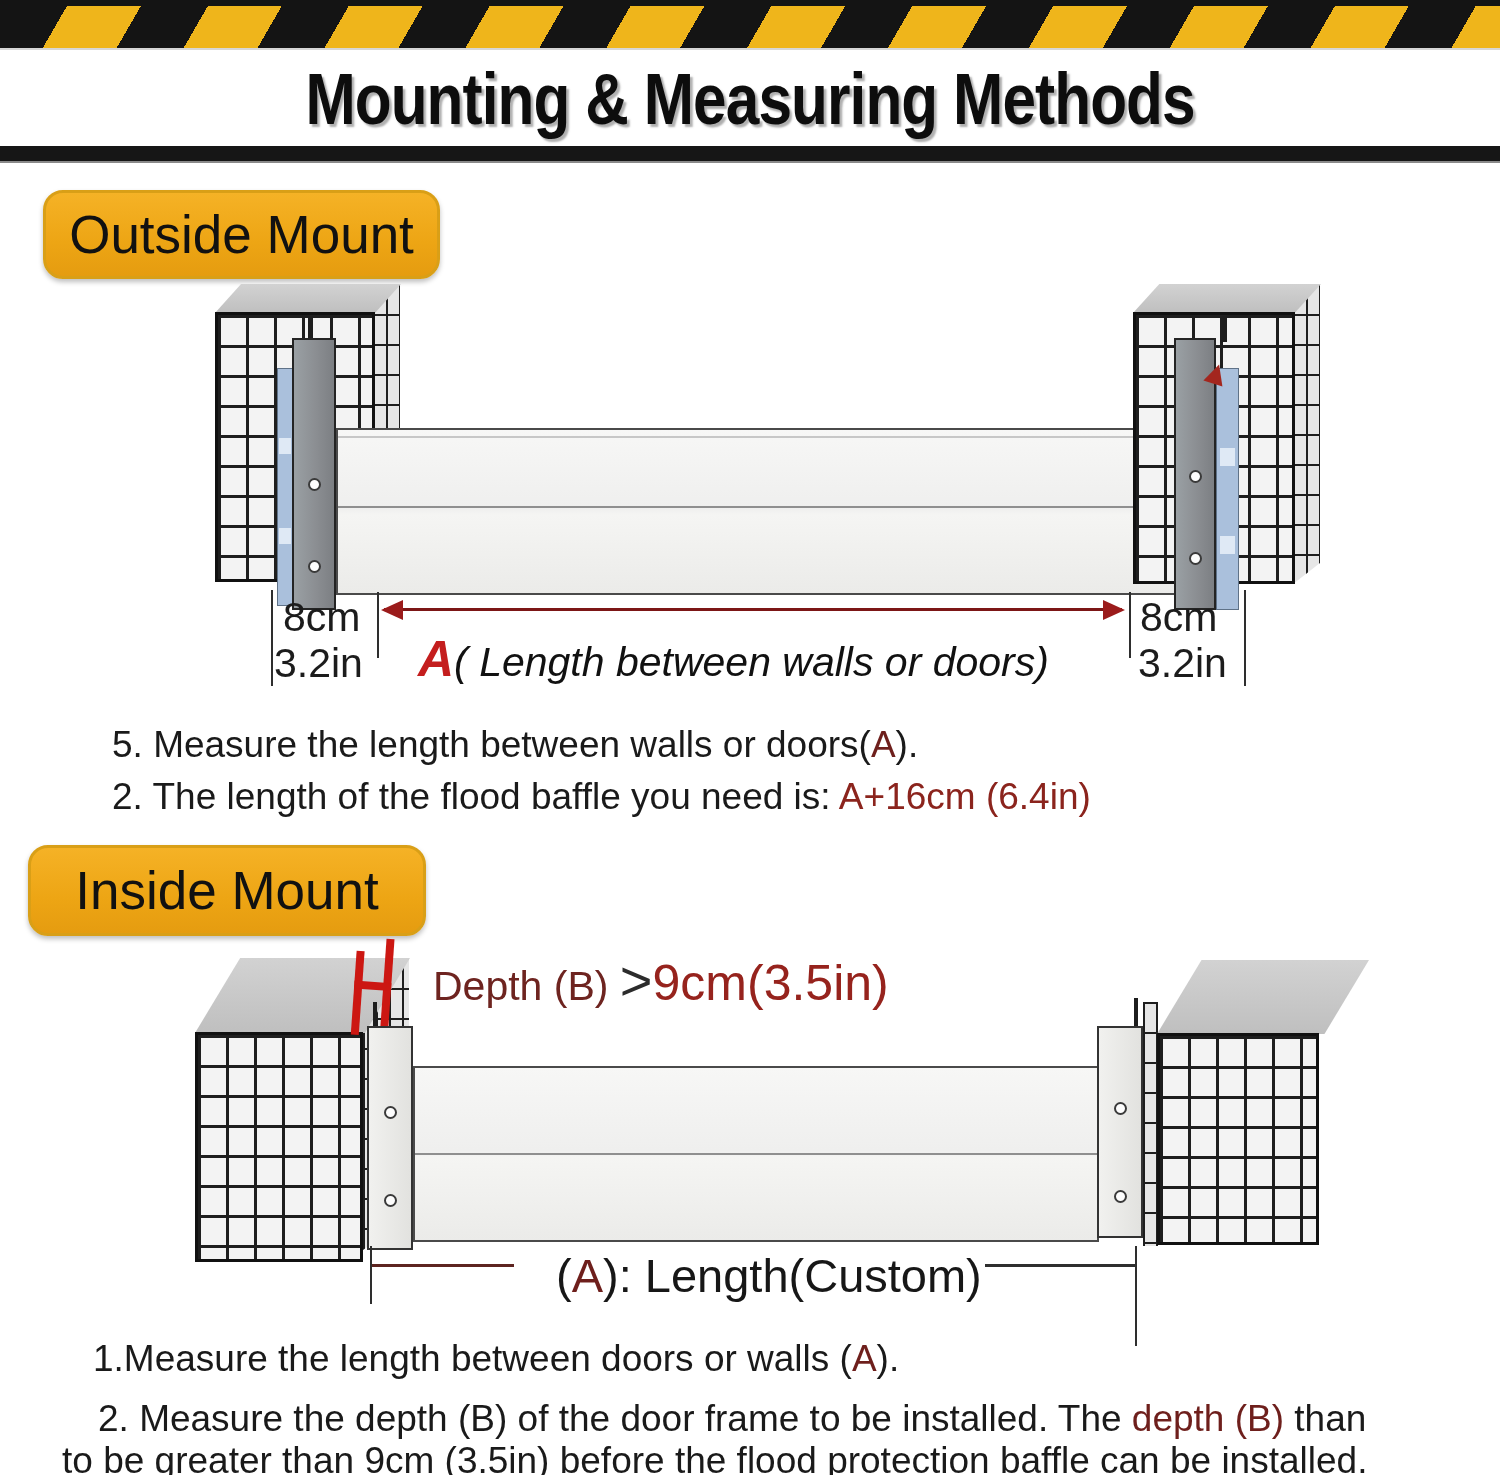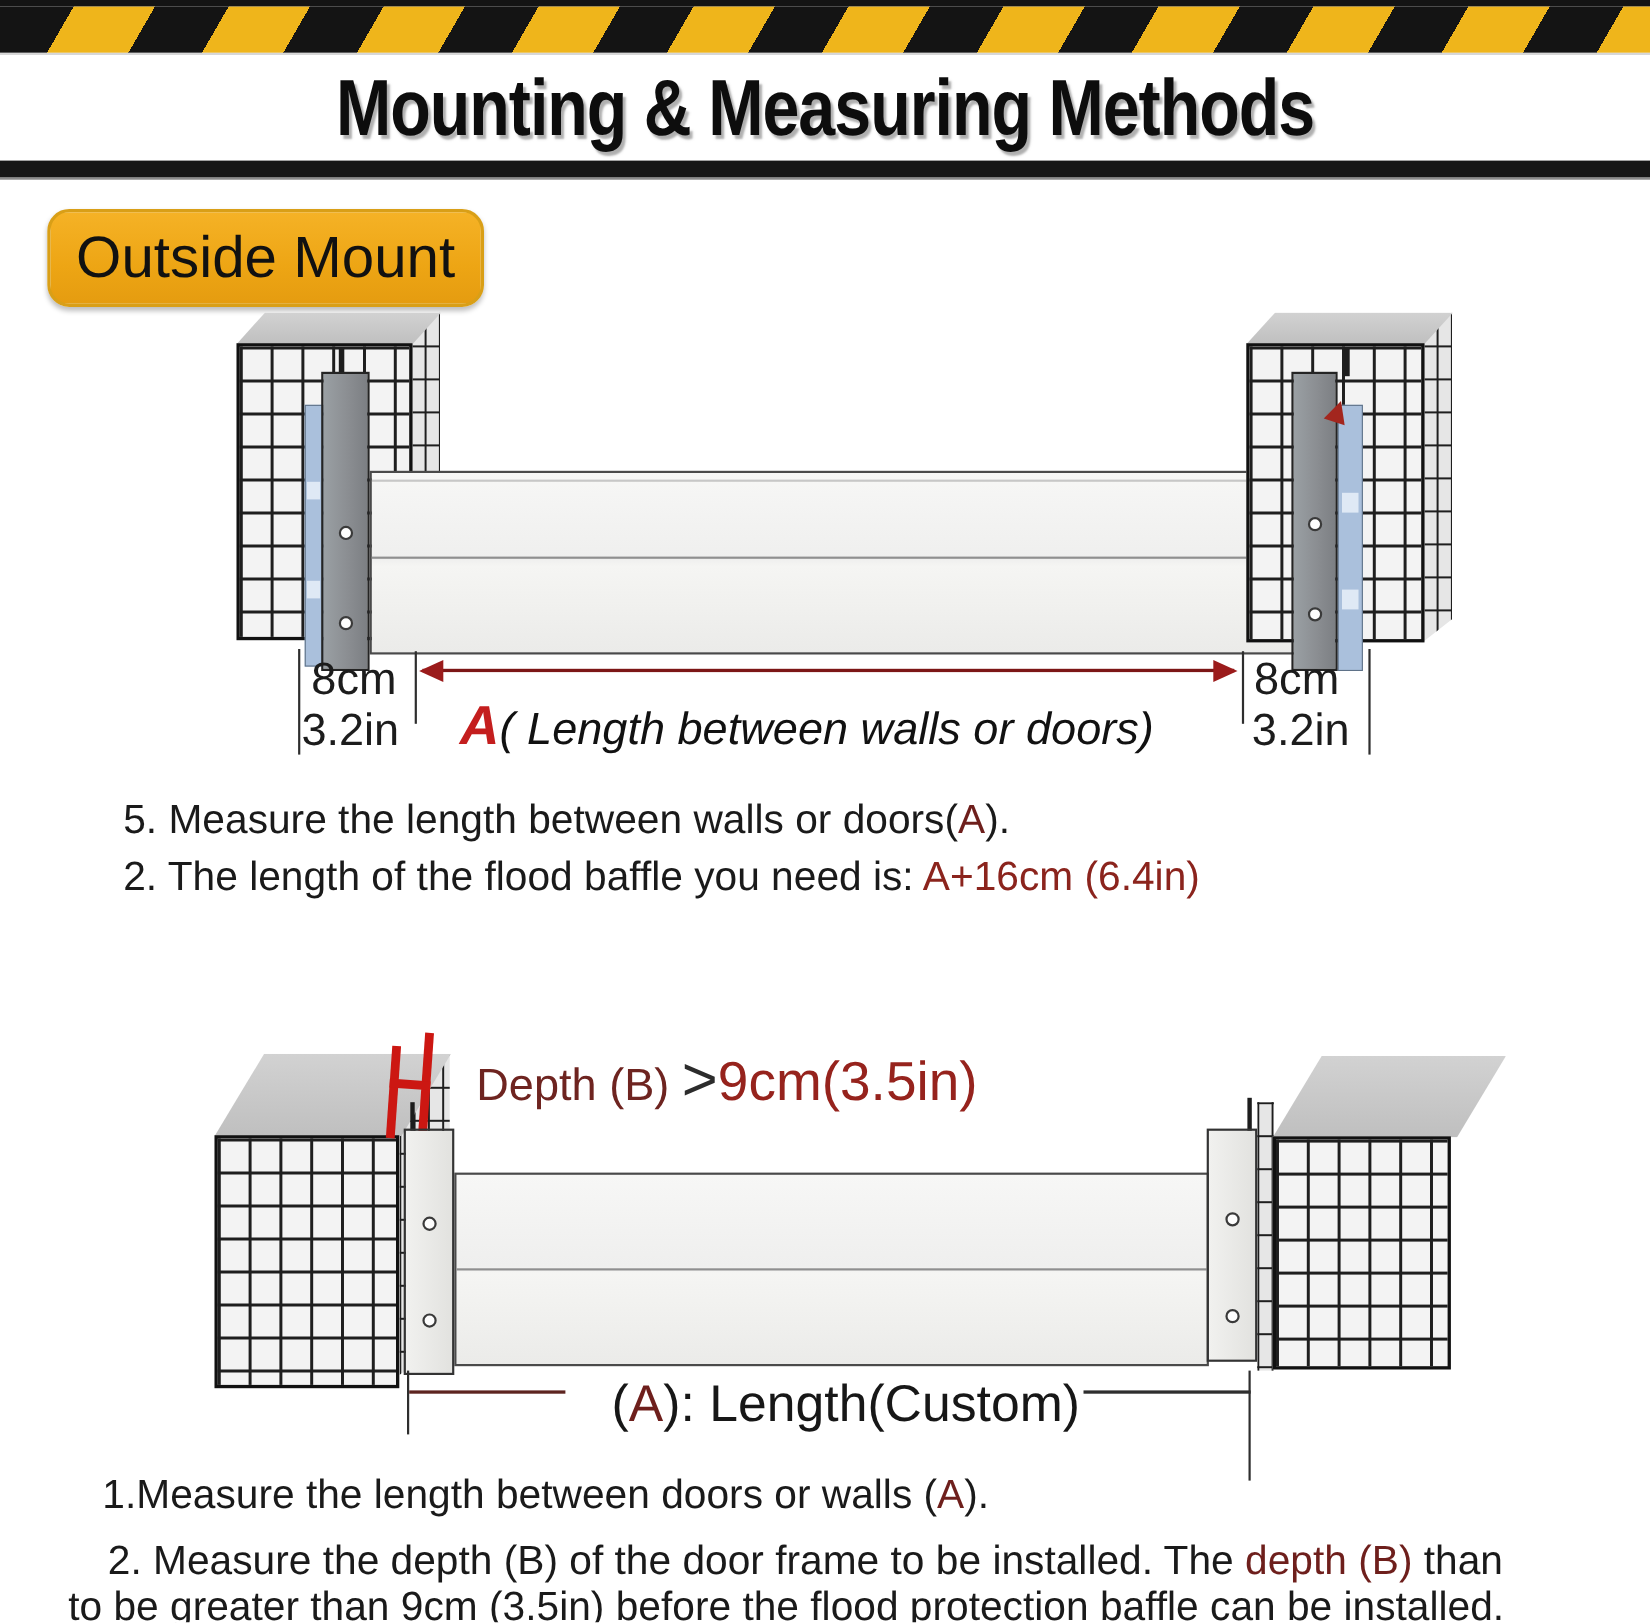--- a/index.html
+++ b/index.html
@@ -161,20 +161,23 @@
     </div>
 
     <div class="abs instr" style="left:112px;top:724px;">
       <span>5. Measure the length between walls or doors(</span><span class="em-maroon">A</span><span>).</span>
     </div>
     <div class="abs instr" style="left:112px;top:776px;">
       <span>2. The length of the flood baffle you need is: </span><span class="em-red">A+16cm (6.4in)</span>
     </div>
   </div>
 
+  <div class="abs badge badge-inside">
+    <span>Inside Mount</span>
+  </div>
 
   <div class="abs" style="left:0;top:0;width:1500px;height:0;">
 
     <div class="abs brick-small" style="left:363px;top:958px;width:46px;height:292px;clip-path:polygon(0 25%,100% 0,100% 89%,0 100%);"></div>
     <div class="abs pillar-top" style="left:195px;top:958px;width:215px;height:75px;clip-path:polygon(0 100%,79% 100%,100% 0,21% 0);"></div>
     <div class="abs brick" style="left:195px;top:1032px;width:168px;height:230px;"></div>
 
     <div class="abs" style="left:352px;top:938px;width:46px;height:102px;transform:rotate(4deg);">
       <div class="redbar" style="left:2px;top:14px;width:8px;height:84px;"></div>
       <div class="redbar" style="left:31px;top:0;width:8px;height:98px;"></div>

